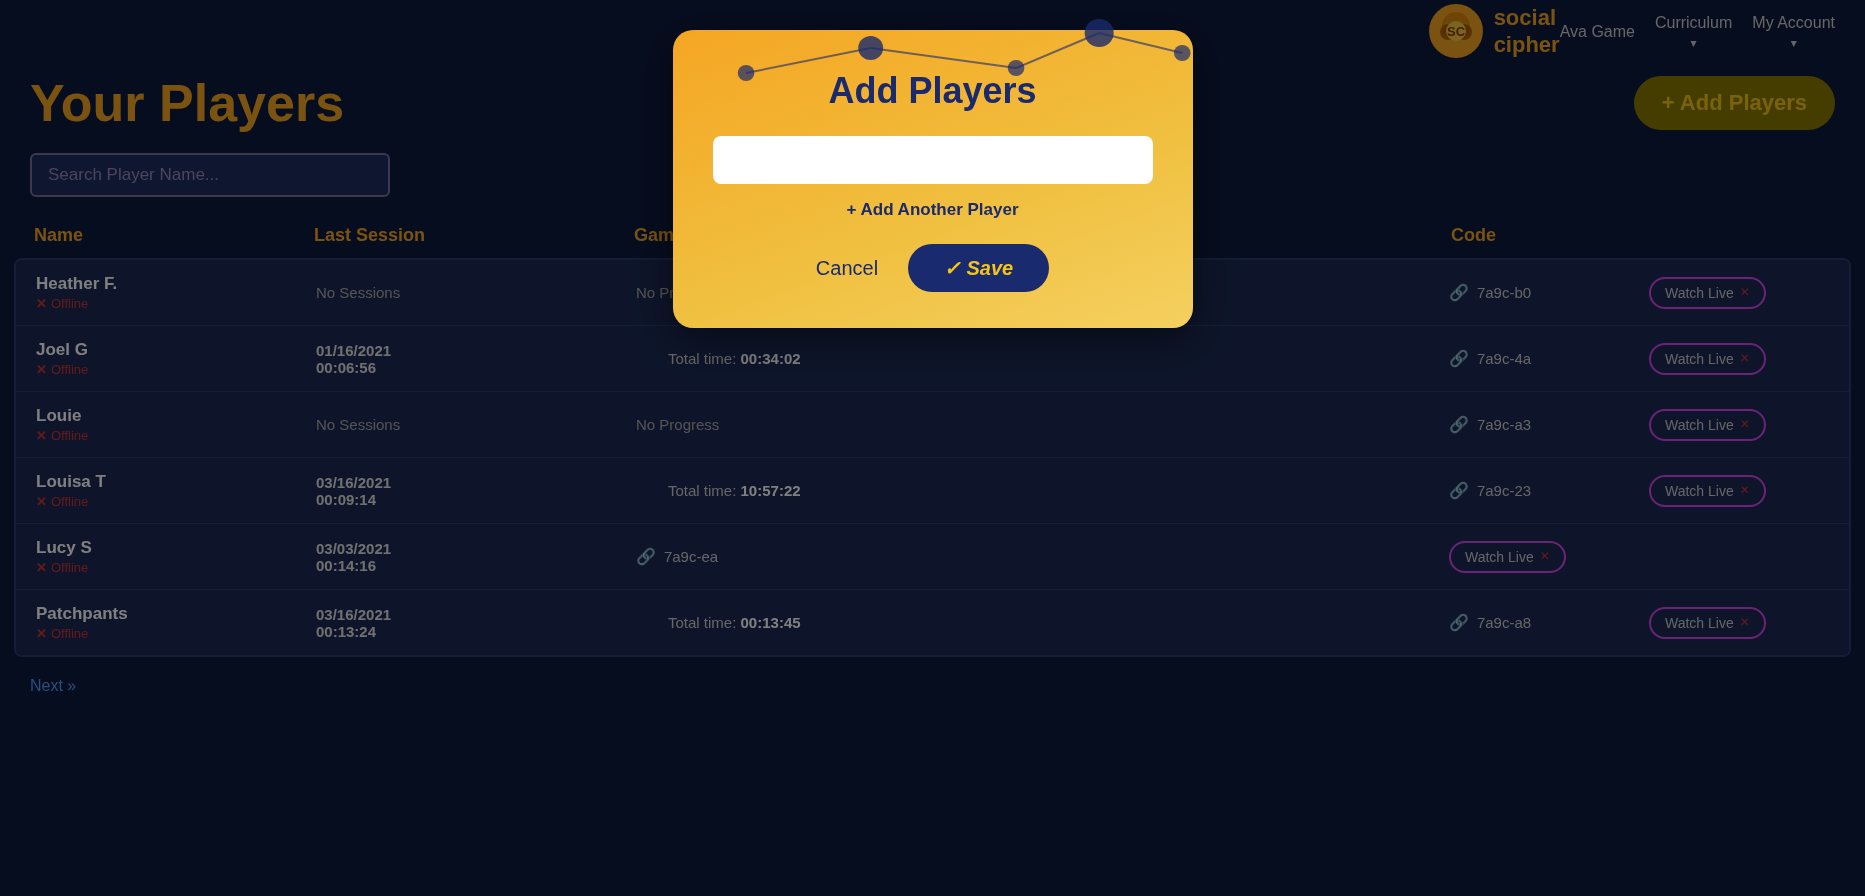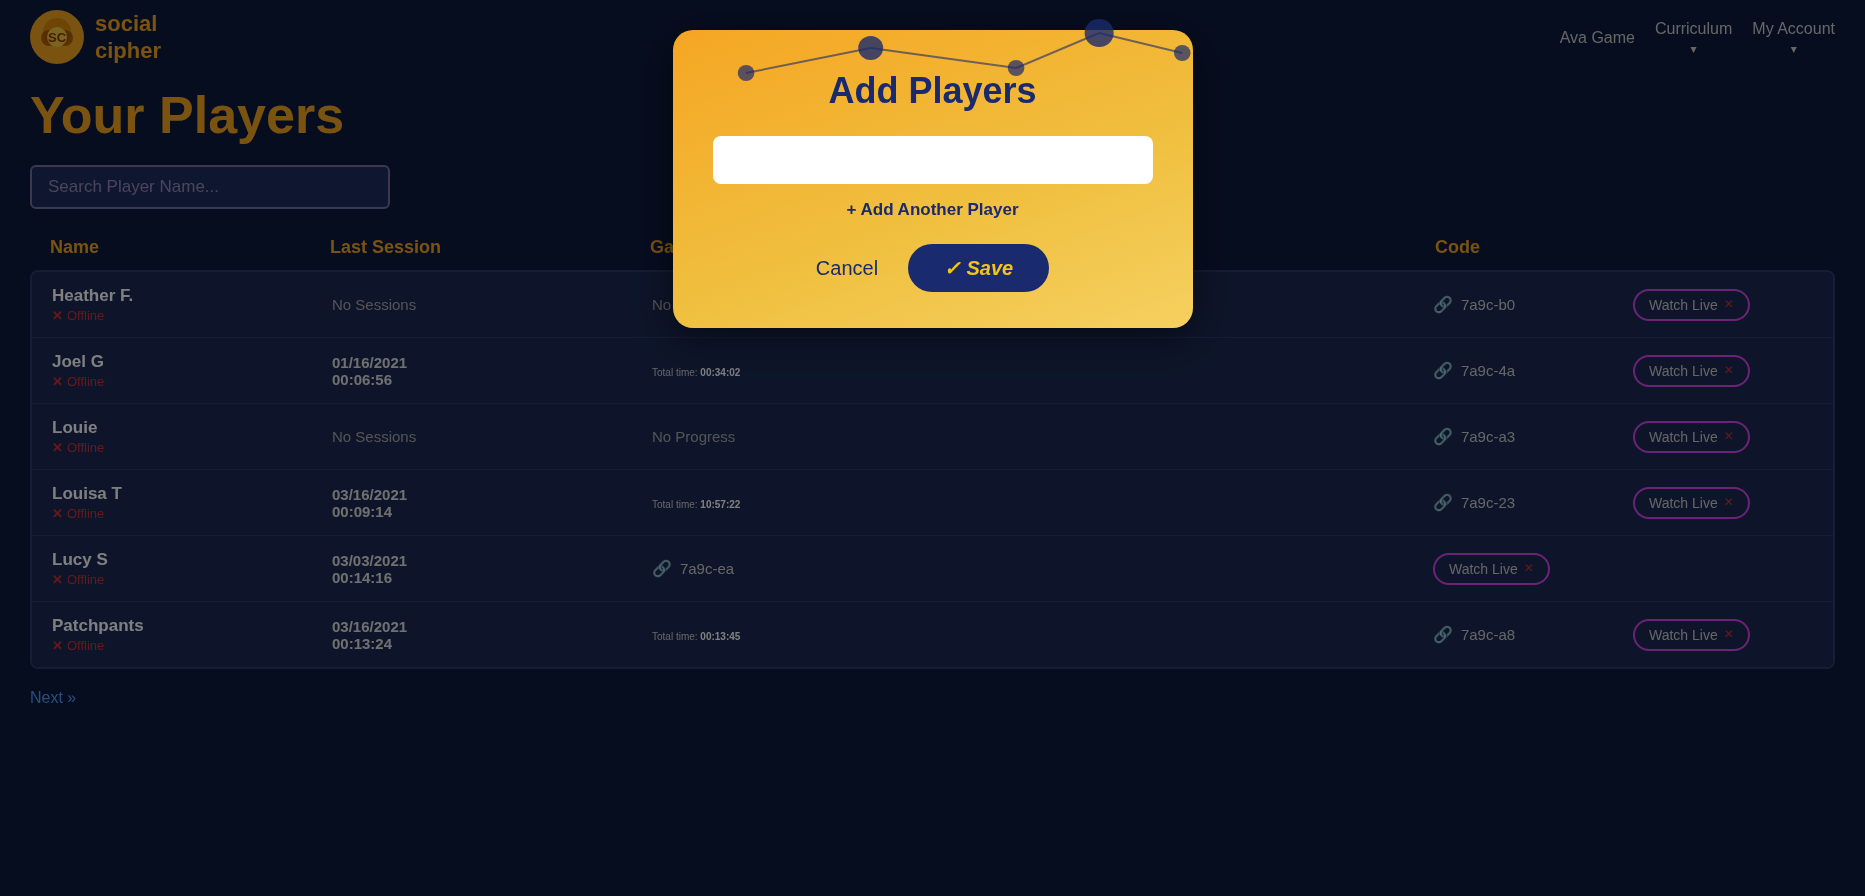--- a/index.html
+++ b/index.html
@@ -8,22 +8,22 @@
       font-family: Arial, sans-serif;
       min-height: 896px;
       position: relative;
       overflow: hidden;
     }
 
     
     .header {
       display: flex;
       align-items: center;
-      justify-content: space-between;
-      padding: 10px 30px;
+      justify-content: flex-end;
+      padding: 4px 30px;
       background-color: #0d1b3e;
     }
     .logo-area {
       display: flex;
       align-items: center;
       gap: 10px;
     }
     .logo-icon {
       width: 55px;
       height: 55px;
@@ -96,21 +96,21 @@
       color: #fef9c3;
       font-size: 17px;
       padding: 10px 16px;
       width: 360px;
       outline: none;
     }
     .search-input::placeholder { color: #9988bb; }
 
     
     .table-container {
-      padding: 0 30px;
+      padding: 0 14px;
     }
     .table-headers {
       display: grid;
       grid-template-columns: 280px 320px 1fr 200px 180px;
       padding: 8px 20px;
       margin-bottom: 4px;
     }
     .table-header {
       color: #f5a623;
       font-size: 18px;
@@ -155,21 +155,22 @@
       color: #e0e0e0;
       font-size: 15px;
       font-weight: bold;
     }
     .no-sessions {
       color: #aaaaaa;
       font-size: 15px;
     }
     .progress-text {
       color: #cccccc;
-      font-size: 10px;
+      font-size: 15px;
+      margin-left: 32px;
     }
     .progress-bold {
       font-weight: bold;
       color: #ffffff;
     }
     .code-cell {
       display: flex;
       align-items: center;
       gap: 8px;
       color: #cccccc;
@@ -321,20 +322,21 @@
     </span>
     <span class="nav-dropdown">
       <span>My Account</span>
       <span class="arrow">▾</span>
     </span>
   </div>
 </div>
 
 <div class="page-header">
   <h1 class="page-title">Your Players</h1>
+  <button class="add-players-btn">+ Add Players</button>
 </div>
 
 <div class="search-area">
   <input class="search-input" type="text" placeholder="Search Player Name..." style="">
 </div>
 
 <div class="table-container">
   <div class="table-headers">
     <div class="table-header">Name</div>
     <div class="table-header">Last Session</div>

